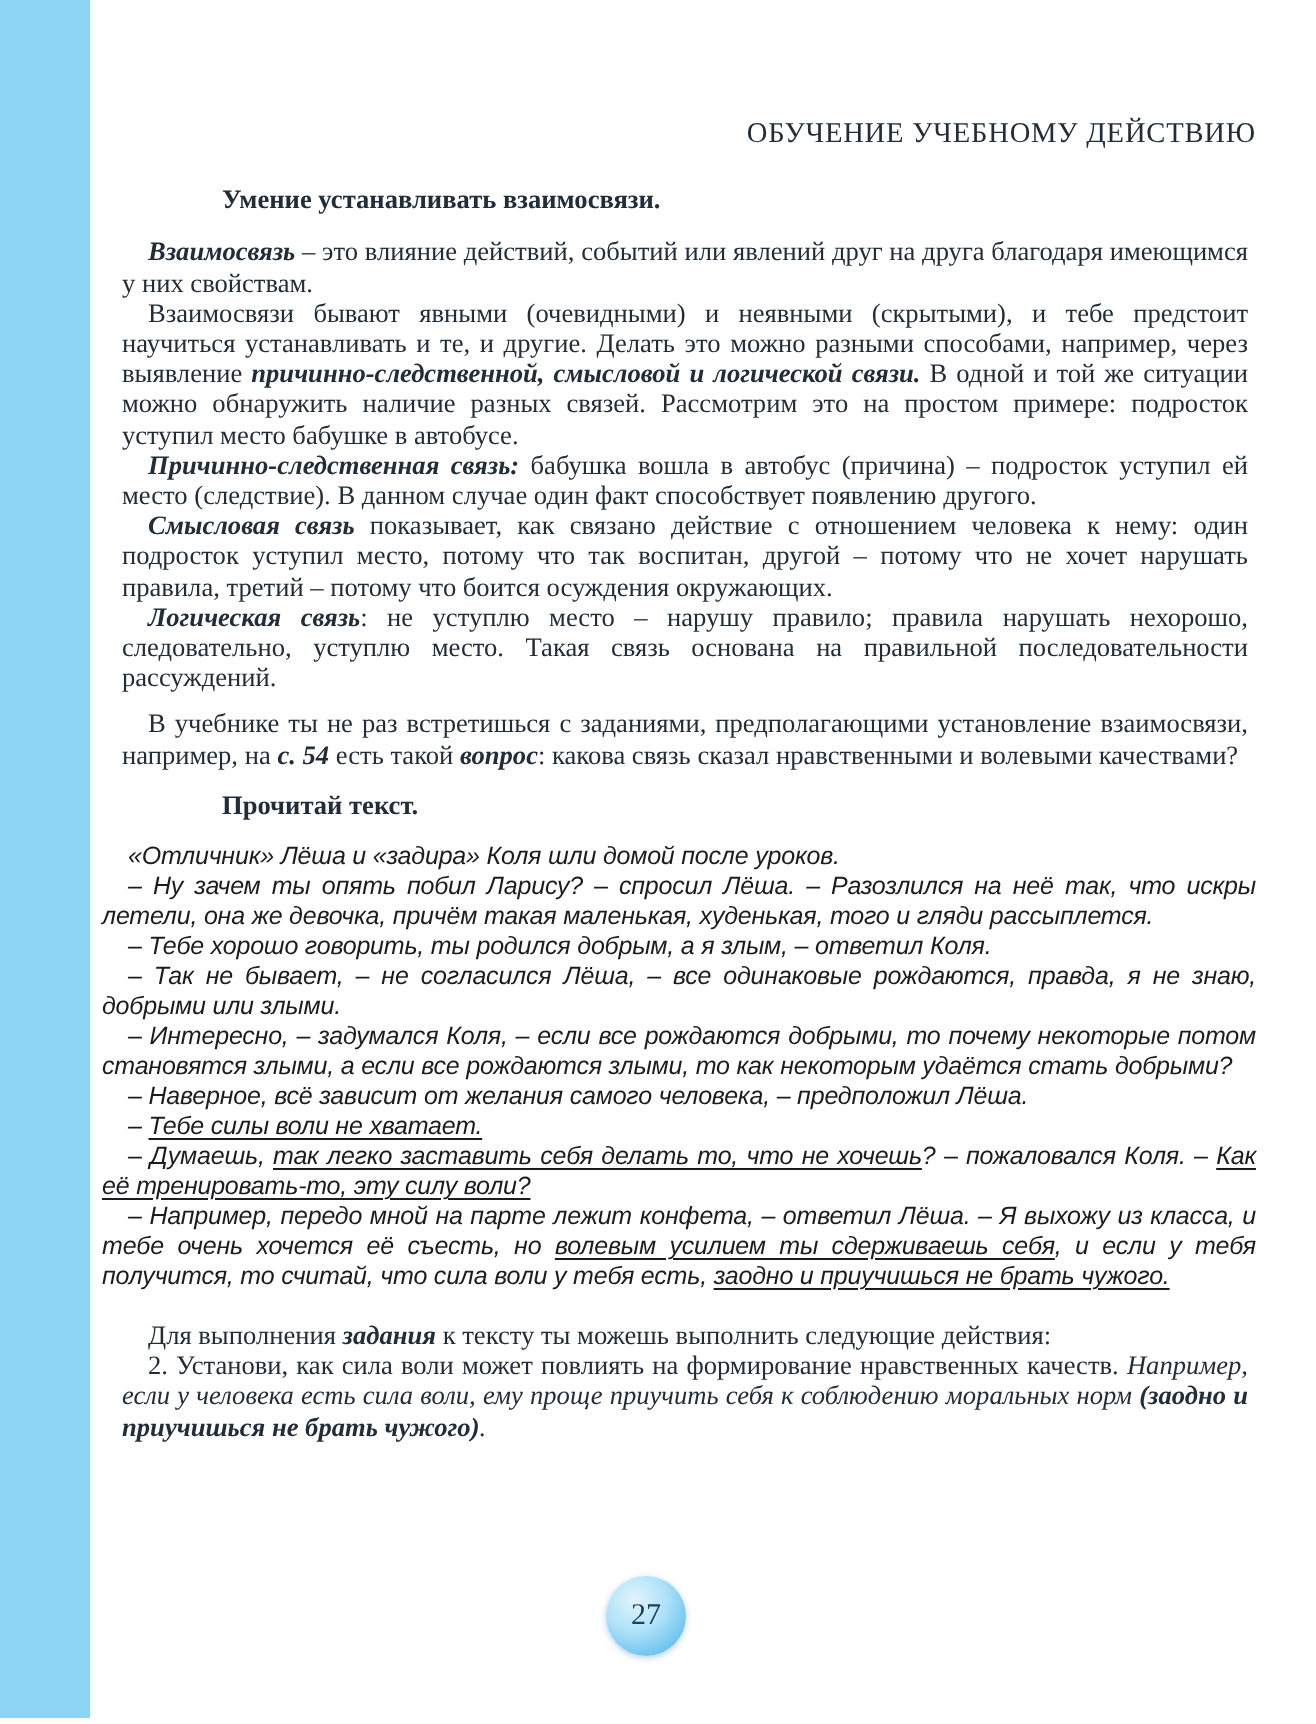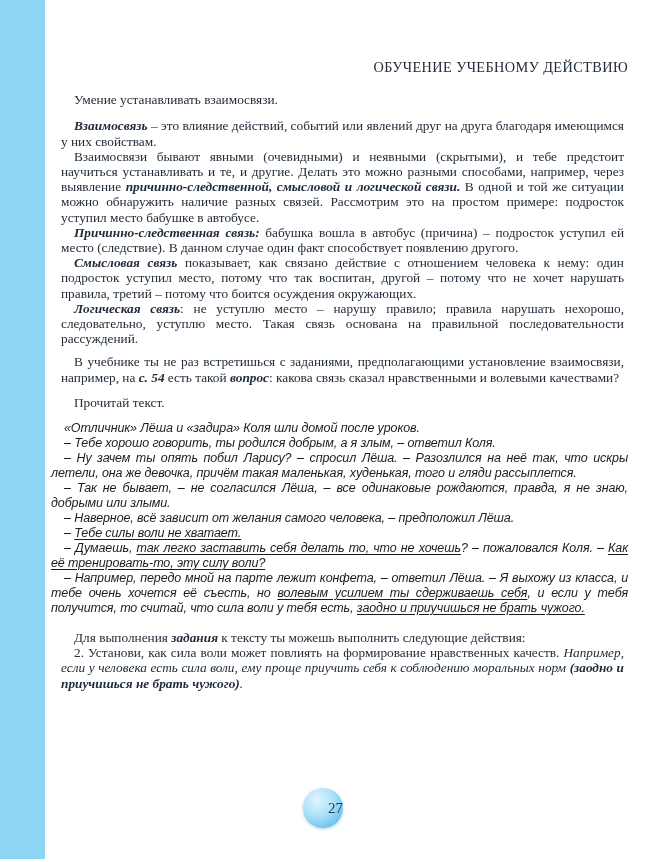--- a/index.html
+++ b/index.html
@@ -44,53 +44,54 @@
     font-size:12.5px;
     line-height:15px;
     letter-spacing:-0.1px;
     color:#1c1c1e;
     font-style:italic;
   }
   .mt8{margin-top:8px;}
   .mt10{margin-top:10px;}
   .mt14{margin-top:14px;}
   .s-n{}
-  .s-b{font-weight:normal;}
+  .s-b{font-weight:bold;margin-left:37px;}
   .s-i{font-style:italic;}
   .s-bi{font-weight:bold;font-style:italic;}
   .s-u{text-decoration:underline;text-underline-offset:2px;}
   .badge{
     position:absolute;left:303px;top:788px;
     width:40px;height:40px;border-radius:50%;
     background:radial-gradient(circle at 36% 30%, #e3f4fd 0%, #aee2f8 42%, #6cc2ee 78%, #4db1e6 100%);
     box-shadow:0 1px 3px rgba(90,150,190,.45);
-    display:flex;align-items:center;justify-content:flex-end;
+    display:flex;align-items:center;justify-content:center;
     font-family:"Liberation Serif", serif;
     font-size:15px;color:#1c3f66;
   }
 </style>
 </head>
 <body>
 
 <div class="band" style="background: rgb(141, 213, 245);"></div>
 
 <div class="content">
     <p class="blk title"><span class="s-n">ОБУЧЕНИЕ УЧЕБНОМУ ДЕЙСТВИЮ</span></p>
     <p class="blk heading"><span class="s-b">Умение устанавливать взаимосвязи.</span></p>
     <p class="blk serif"><span class="s-bi">Взаимосвязь</span><span class="s-n"> – это влияние действий, событий или явлений друг на друга благодаря имеющимся у них свойствам.</span></p>
     <p class="blk serif"><span class="s-n">Взаимосвязи бывают явными (очевидными) и неявными (скрытыми), и тебе предстоит научиться устанавливать и те, и другие. Делать это можно разными способами, например, через выявление </span><span class="s-bi">причинно-следственной, смысловой и логической связи.</span><span class="s-n"> В одной и той же ситуации можно обнаружить наличие разных связей. Рассмотрим это на простом примере: подросток уступил место бабушке в автобусе.</span></p>
     <p class="blk serif"><span class="s-bi">Причинно-следственная связь:</span><span class="s-n"> бабушка вошла в автобус (причина) – подросток уступил ей место (следствие). В данном случае один факт способствует появлению другого.</span></p>
     <p class="blk serif"><span class="s-bi">Смысловая связь</span><span class="s-n"> показывает, как связано действие с отношением человека к нему: один подросток уступил место, потому что так воспитан, другой – потому что не хочет нарушать правила, третий – потому что боится осуждения окружающих.</span></p>
     <p class="blk serif"><span class="s-bi">Логическая связь</span><span class="s-n">: не уступлю место – нарушу правило; правила нарушать нехорошо, следовательно, уступлю место. Такая связь основана на правильной последовательности рассуждений.</span></p>
     <p class="blk serif mt8"><span class="s-n">В учебнике ты не раз встретишься с заданиями, предполагающими установление взаимосвязи, например, на </span><span class="s-bi">с. 54</span><span class="s-n"> есть такой </span><span class="s-bi">вопрос</span><span class="s-n">: какова связь сказал нравственными и волевыми качествами?</span></p>
     <p class="blk heading mt10"><span class="s-b">Прочитай текст.</span></p>
     <p class="blk sans"><span class="s-n">«Отличник» Лёша и «задира» Коля шли домой после уроков.</span></p>
+    <p class="blk sans"><span class="s-n">– Ну зачем ты опять побил Ларису? – спросил Лёша. – Разозлился на неё так, что искры летели, она же девочка, причём такая маленькая, худенькая, того и гляди рассыплется.</span></p>
     <p class="blk sans"><span class="s-n">– Тебе хорошо говорить, ты родился добрым, а я злым, – ответил Коля.</span></p>
-    <p class="blk sans"><span class="s-n">– Ну зачем ты опять побил Ларису? – спросил Лёша. – Разозлился на неё так, что искры летели, она же девочка, причём такая маленькая, худенькая, того и гляди рассыплется.</span></p>
     <p class="blk sans"><span class="s-n">– Так не бывает, – не согласился Лёша, – все одинаковые рождаются, правда, я не знаю, добрыми или злыми.</span></p>
+    <p class="blk sans"><span class="s-n">– Интересно, – задумался Коля, – если все рождаются добрыми, то почему некоторые потом становятся злыми, а если все рождаются злыми, то как некоторым удаётся стать добрыми?</span></p>
     <p class="blk sans"><span class="s-n">– Наверное, всё зависит от желания самого человека, – предположил Лёша.</span></p>
     <p class="blk sans"><span class="s-n">– </span><span class="s-u">Тебе силы воли не хватает.</span></p>
     <p class="blk sans"><span class="s-n">– Думаешь, </span><span class="s-u">так легко заставить себя делать то, что не хочешь</span><span class="s-n">? – пожаловался Коля. – </span><span class="s-u">Как её тренировать-то, эту силу воли?</span></p>
     <p class="blk sans"><span class="s-n">– Например, передо мной на парте лежит конфета, – ответил Лёша. – Я выхожу из класса, и тебе очень хочется её съесть, но </span><span class="s-u">волевым усилием ты сдерживаешь себя</span><span class="s-n">, и если у тебя получится, то считай, что сила воли у тебя есть, </span><span class="s-u">заодно и приучишься не брать чужого.</span></p>
     <p class="blk serif mt14"><span class="s-n">Для выполнения </span><span class="s-bi">задания</span><span class="s-n"> к тексту ты можешь выполнить следующие действия:</span></p>
     <p class="blk serif"><span class="s-n">2. Установи, как сила воли может повлиять на формирование нравственных качеств. </span><span class="s-i">Например, если у человека есть сила воли, ему проще приучить себя к соблюдению моральных норм </span><span class="s-bi">(заодно и приучишься не брать чужого)</span><span class="s-i">.</span></p>
   </div>
 
 <div class="badge" style="color: rgb(28, 63, 102);">
   <span>27</span>

